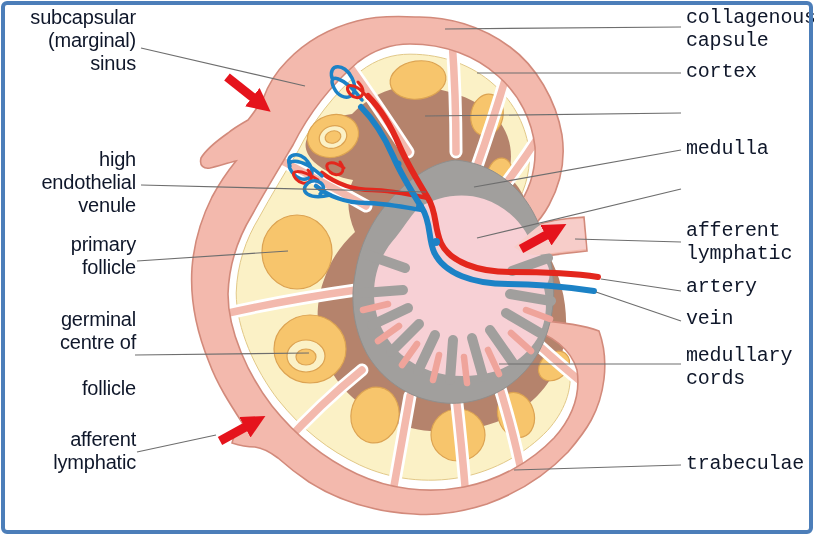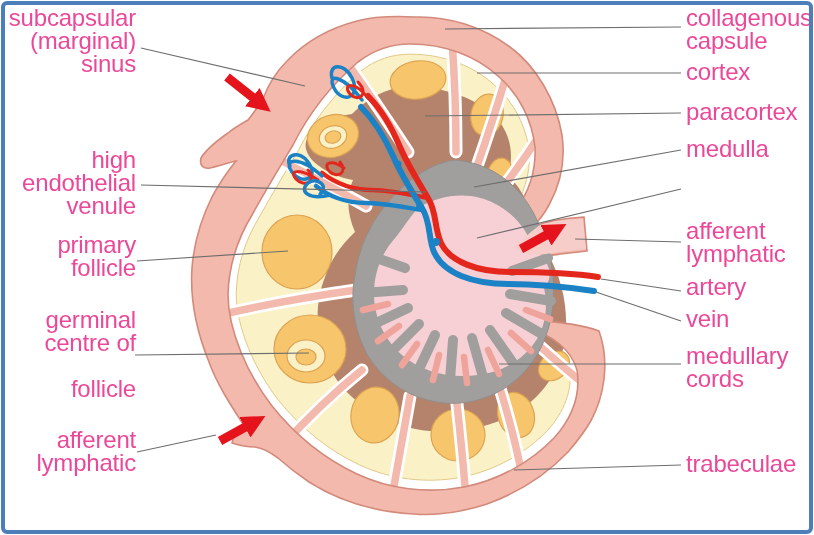--- a/index.html
+++ b/index.html
@@ -1,24 +1,24 @@
 <!DOCTYPE html>
 <html><head>
 <meta charset="utf-8">
 <style>
   html,body{margin:0;padding:0;background:#fff;}
   .stage{position:relative;width:814px;height:535px;background:#fff;overflow:hidden;
          font-family:"Liberation Sans","DejaVu Sans",sans-serif;}
   .frame{position:absolute;left:1px;top:1px;right:1px;bottom:1px;
          border:4px solid #4C7EB9;border-radius:6px;pointer-events:none;}
   svg.art{position:absolute;left:0;top:0;}
-  .label{position:absolute;font-size:24px;line-height:23px;color:#ec4899;
+  .label{position:absolute;font-size:20px;line-height:23px;color:#0f172a;
          letter-spacing:-0.2px;white-space:nowrap;}
   .label.left{left:6px;width:130px;text-align:right;}
-  .label.right{left:686px;width:125px;text-align:left;}
+  .label.right{left:686px;width:125px;text-align:left;font-family:Liberation Mono, monospace;}
 </style>
 </head>
 <body>
 
 <div class="stage">
 
   <svg class="art" width="814" height="535" viewBox="0 0 814 535">
     <defs>
       <marker id="ah" viewBox="0 0 10 10" refX="2" refY="5" markerWidth="2.6" markerHeight="2.6" orient="auto">
         <path d="M0,0 L10,5 L0,10 Z" fill="#E5131C"></path>
@@ -180,23 +180,20 @@
     <span>lymphatic</span>
   </div>
 
   <div class="label right" style="top:6px">
     <span>collagenous</span><br>
     <span>capsule</span>
   </div>
   <div class="label right" style="top:60px">
     <span>cortex</span>
   </div>
-  <div class="label right" style="top:100px">
-    <span>paracortex</span>
-  </div>
   <div class="label right" style="top:137px">
     <span>medulla</span>
   </div>
   <div class="label right" style="top:219px">
     <span>afferent</span><br>
     <span>lymphatic</span>
   </div>
   <div class="label right" style="top:307px">
     <span>vein</span>
   </div>

